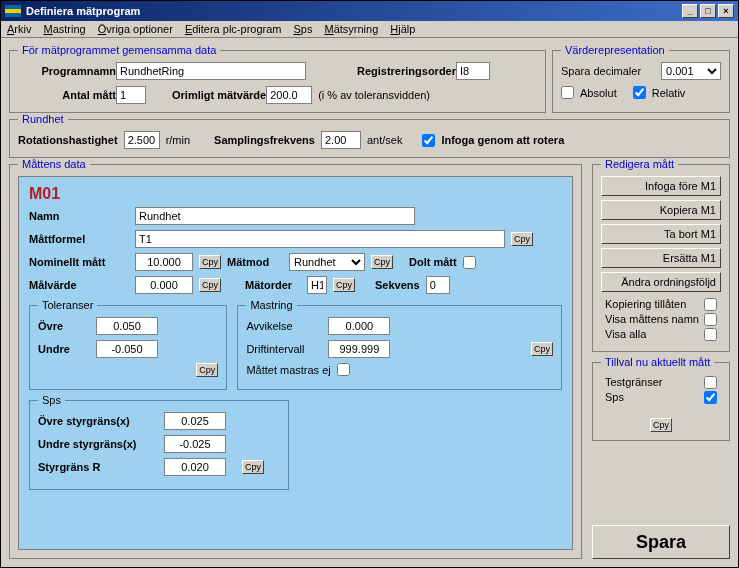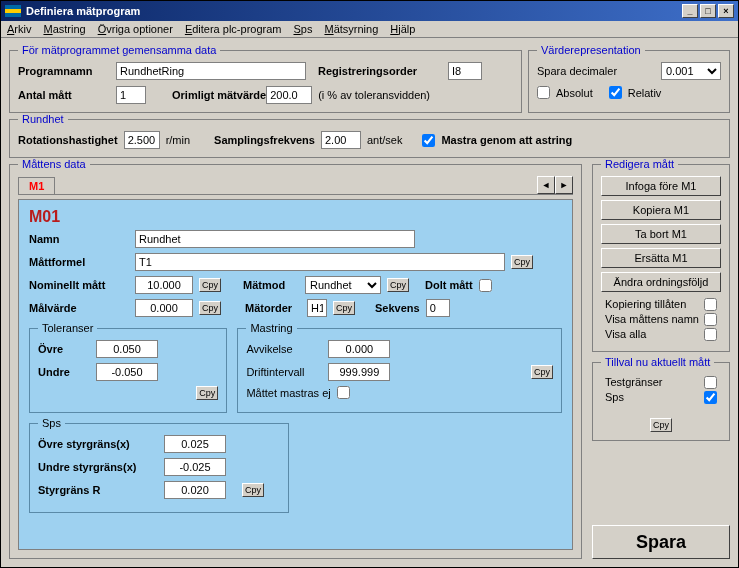--- a/index.html
+++ b/index.html
@@ -12,21 +12,21 @@
 .flag .y { background: #fecc00; }
 .wb { display: flex; margin-left: auto; }
 .wb button { width: 16px; height: 14px; margin-left: 2px; background: #d4d0c8; border: 1px solid #fff; border-right-color: #404040; border-bottom-color: #404040; font-size: 9px; font-weight: bold; font-family: Arial; line-height: 10px; cursor: pointer; }
 .menubar { display: flex; padding: 2px 6px; gap: 12px; border-bottom: 1px solid #808080; }
 .menubar span { cursor: pointer; }
 .menubar span u { text-decoration: underline; }
 .content { padding: 6px 8px 8px; display: flex; flex-direction: column; flex: 1; }
 fieldset { border: 1px solid #808080; border-radius: 0; padding: 6px 8px 8px; position: relative; }
 legend { color: #0000cc; padding: 0 4px; }
 .row { display: flex; align-items: center; gap: 6px; }
-label { white-space: nowrap; }
+label { white-space: nowrap; text-align: right; }
 input[type=text] { border: 1px solid #808080; padding: 1px 3px; font-size: 11px; background: #fff; height: 18px; }
 .btn { background: #d4d0c8; border: 1px solid #fff; border-right-color: #404040; border-bottom-color: #404040; padding: 2px 4px; cursor: pointer; font-size: 11px; }
 .cpy { font-size: 9px; padding: 1px 2px; min-width: 22px; }
 .bold { font-weight: bold; }
 .toprow { display: flex; gap: 6px; }
 .gem { flex: 1; }
 .gem .r { display: flex; align-items: center; margin-bottom: 6px; }
 .gem .r:last-child { margin-bottom: 0; }
 select { border: 1px solid #808080; background: #fff; height: 18px; font-size: 11px; }
 input[type=checkbox] { width: 13px; height: 13px; }
@@ -38,21 +38,21 @@
 .tabnav { margin-left: auto; display: flex; }
 .tabnav button { width: 18px; height: 18px; border: 1px solid #fff; border-right-color: #404040; border-bottom-color: #404040; background: #d4d0c8; cursor: pointer; font-size: 9px; }
 .panel { background: #9ed1f0; border: 1px solid #808080; padding: 8px 10px; flex: 1; }
 .mcode { color: #b91c1c; font-weight: bold; font-size: 16px; margin-bottom: 4px; }
 .panel .r { display: flex; align-items: center; margin-bottom: 5px; gap: 6px; }
 .panel .lbl { width: 100px; font-weight: bold; }
 .panel fieldset { background: #9ed1f0; border-color:#5a8aa8; }
 .panel fieldset legend { color: #000; }
 .twocol { display: flex; gap: 10px; margin-top: 4px; }
 .twocol fieldset { flex: 1; }
-.sidebtns button { width: 100%; margin-bottom: 4px; padding: 3px 4px; }
+.sidebtns button { width: 100%; margin-bottom: 4px; padding: 3px 4px; text-align: right; }
 .chkrow { display: flex; justify-content: space-between; margin: 2px 4px; font-size: 10px; }
 .spara { font-size: 18px; font-weight: bold; height: 34px; width: 100%; }
 .center { text-align: center; }
 .mt4 { margin-top: 4px; }
 </style>
 </head>
 <body>
 
 <div class="window">
   <div class="titlebar">
@@ -78,32 +78,32 @@
     <span><u>H</u>jälp</span>
   </div>
 
   <div class="content">
     <div class="toprow">
       <fieldset class="gem">
         <legend>För mätprogrammet gemensamma data</legend>
         <div class="r">
           <label class="bold" style="width:98px">Programnamn</label>
           <input type="text" style="width: 190px;" value="RundhetRing">
-          <label class="bold" style="margin-left:12px;width:130px">Registreringsorder</label>
+          <label class="bold" style="margin-left:20px;width:130px">Registreringsorder</label>
           <input type="text" style="width: 34px;" value="I8">
         </div>
         <div class="r">
           <label class="bold" style="width:98px">Antal mått</label>
           <input type="text" style="width: 30px;" value="1">
           <label class="bold" style="margin-left:26px">Orimligt mätvärde</label>
           <input type="text" style="width: 46px;" value="200.0">
           <span style="margin-left:6px">(i % av toleransvidden)</span>
         </div>
       </fieldset>
-      <fieldset style="width:202px">
+      <fieldset style="width:178px">
         <legend>Värderepresentation</legend>
         <div class="row" style="margin-bottom:6px">
           <label>Spara decimaler</label>
           <select style="width:60px;margin-left:auto"><option>0.001</option></select>
         </div>
         <div class="row">
           <input type="checkbox" style="">
           <label>Absolut</label>
           <input type="checkbox" checked="" style="margin-left: 10px;">
           <label>Relativ</label>
@@ -114,50 +114,43 @@
     <fieldset>
       <legend>Rundhet</legend>
       <div class="row">
         <label class="bold">Rotationshastighet</label>
         <input type="text" style="width: 36px;" value="2.500">
         <span>r/min</span>
         <label class="bold" style="margin-left:18px">Samplingsfrekvens</label>
         <input type="text" style="width: 40px;" value="2.00">
         <span>ant/sek</span>
         <input type="checkbox" checked="" style="margin-left: 14px;">
-        <label class="bold">Mastra genom att astring</label>
+        <label class="bold">Infoga genom att rotera</label>
       </div>
     </fieldset>
 
     <div class="main">
       <fieldset class="left">
         <legend>Måttens data</legend>
-        <div class="tabrow">
-          <div class="tab">M1</div>
-          <div class="tabnav">
-            <button>◄</button>
-            <button>►</button>
-          </div>
-        </div>
         <div class="panel">
           <div class="mcode">M01</div>
           <div class="r">
             <span class="lbl">Namn</span>
             <input type="text" style="width: 280px;" value="Rundhet">
           </div>
           <div class="r">
             <span class="lbl">Måttformel</span>
             <input type="text" style="width: 370px;" value="T1">
             <button class="btn cpy">Cpy</button>
           </div>
           <div class="r">
             <span class="lbl">Nominellt mått</span>
             <input type="text" class="center" style="width: 58px;" value="10.000">
             <button class="btn cpy">Cpy</button>
-            <span class="bold" style="margin-left:16px;width:56px">Mätmod</span>
+            <span class="bold" style="margin-left:0;width:56px">Mätmod</span>
             <select style="width:76px"><option>Rundhet</option></select>
             <button class="btn cpy">Cpy</button>
             <span class="bold" style="margin-left:10px">Dolt mått</span>
             <input type="checkbox" style="">
           </div>
           <div class="r">
             <span class="lbl">Målvärde</span>
             <input type="text" class="center" style="width: 58px;" value="0.000">
             <button class="btn cpy">Cpy</button>
             <span class="bold" style="margin-left:18px;width:56px">Mätorder</span>

